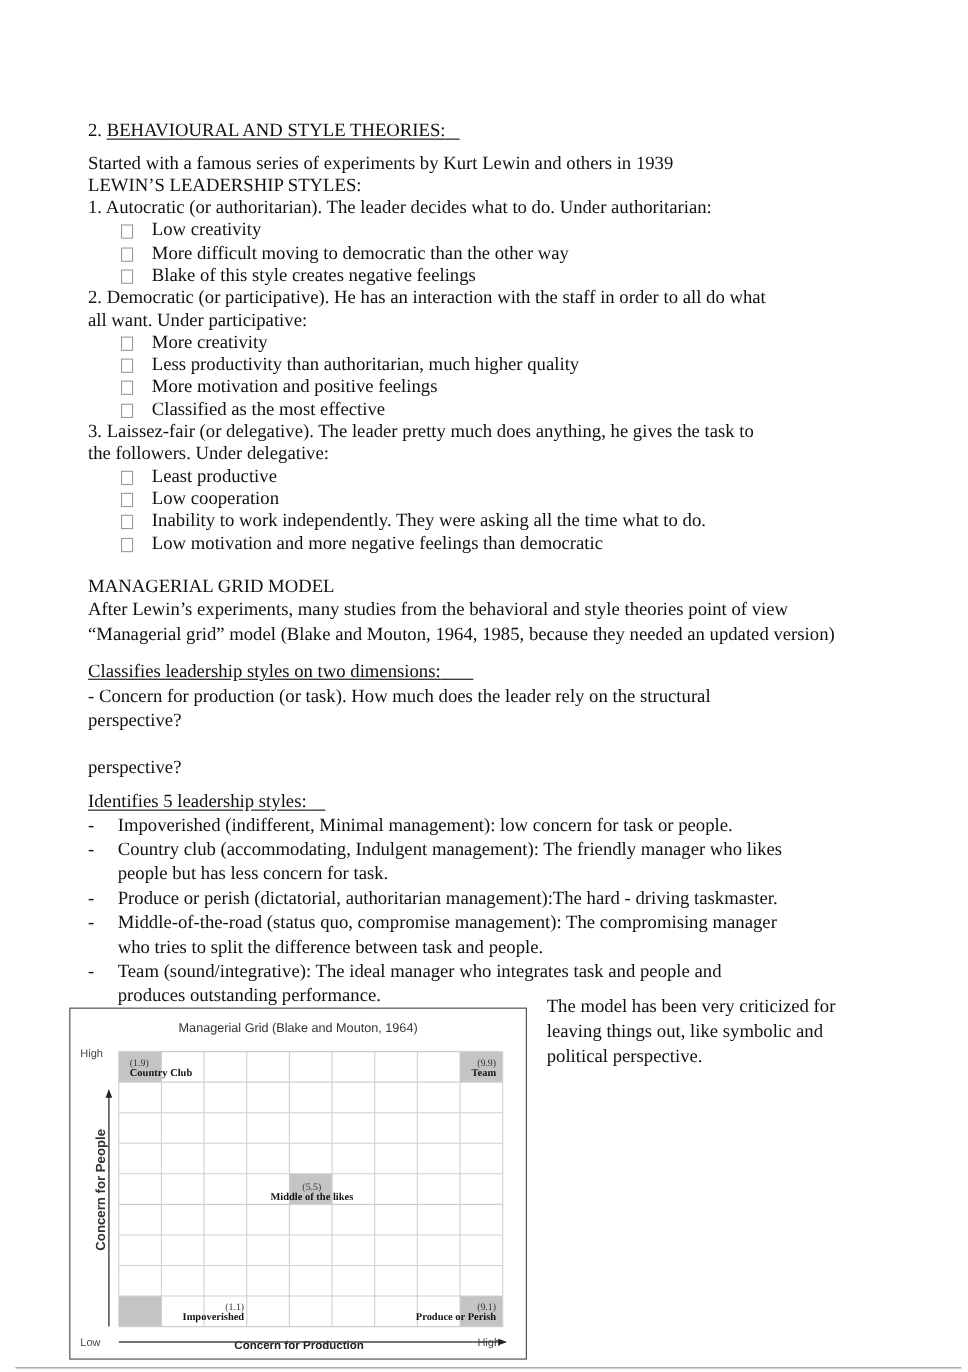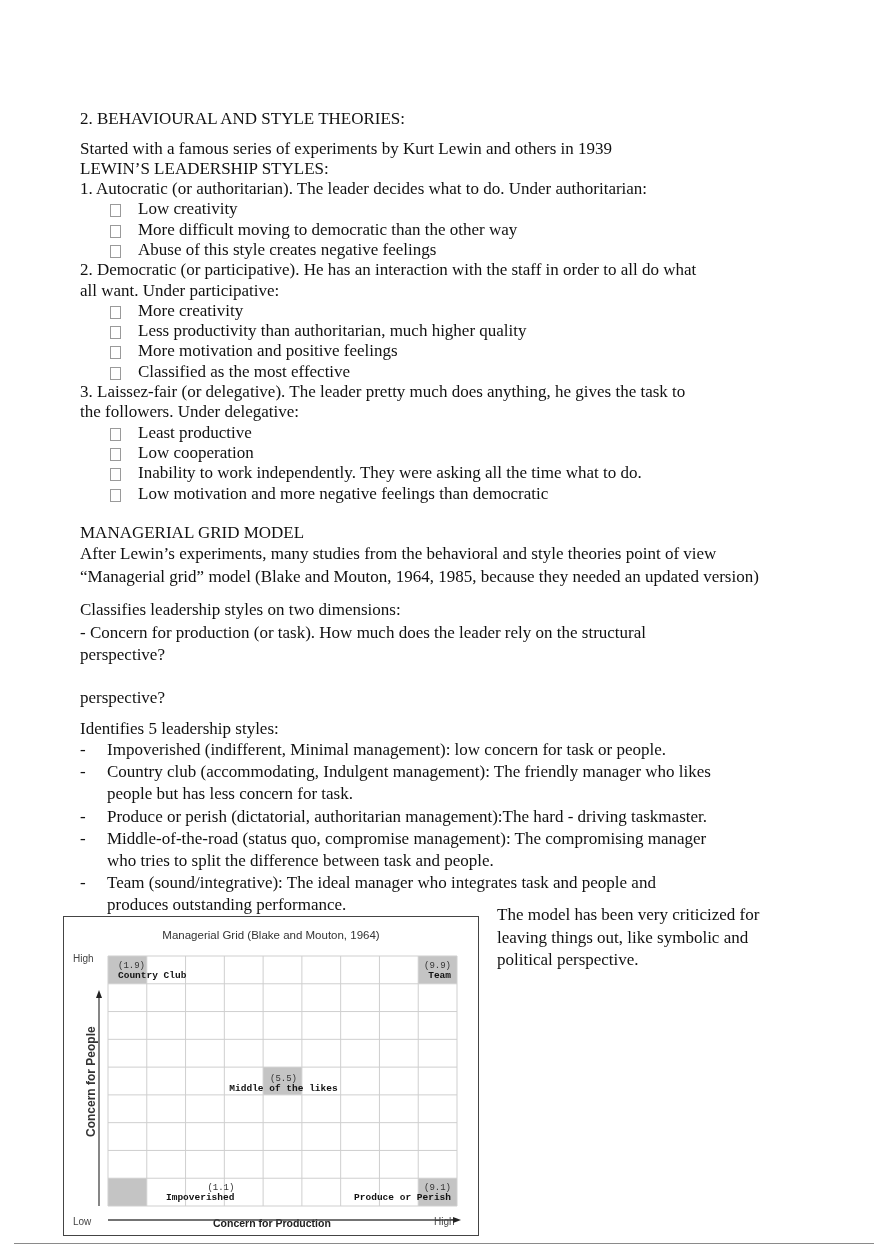--- a/index.html
+++ b/index.html
@@ -1,30 +1,30 @@
 <!DOCTYPE html>
 <html><head>
 <meta charset="utf-8">
 <style>
   html, body { margin:0; padding:0; background:#ffffff; }
   body { width:880px; height:1247px; position:relative; overflow:hidden;
          font-family:"Liberation Serif", "DejaVu Serif", serif; color:#111; }
   .page { position:absolute; left:0; top:0; width:880px; height:1247px; }
   .t { position:absolute; font-size:17px; line-height:20px; white-space:nowrap; }
-  .u { text-underline-offset:2px;text-align:right; }
+  .u { text-decoration:underline; text-underline-offset:2px;text-align:right; }
   .bullet-box { position:absolute; width:9px; height:11px; border:1px solid #9a9a9a; background:#fff; }
   .dash { position:absolute; font-size:17px; line-height:20px; }
   .footer-line { position:absolute; left:14px; top:1243px; width:860px; height:1px; background:#8a8a8a; }
   
   .diagram { position:absolute; left:63px; top:916px; width:416px; height:320px;
              border:1.5px solid #444; background:#fff; box-sizing:border-box; }
   .dg-title { position:absolute; left:0; width:100%; top:12px; text-align:center;
               font-family:"Liberation Sans","DejaVu Sans",sans-serif; font-size:11.5px; color:#333; }
   .dg-lbl { position:absolute; font-family:"Liberation Sans","DejaVu Sans",sans-serif; font-size:10px; color:#444; }
-  .dg-cell-txt { position:absolute; font-family:Liberation Mono, monospace;
+  .dg-cell-txt { position:absolute; font-family:Liberation Serif, serif;
                  font-size:9.5px; line-height:10px; color:#111; white-space:nowrap; }
   .dg-coord { color:#333; font-weight:normal; font-size:9px; }
   .dg-name { font-weight:bold; }
   .ylabel { position:absolute; font-family:"Liberation Sans Narrow","Liberation Sans","DejaVu Sans",sans-serif;
             font-size:12px; font-weight:bold; color:#333; transform:rotate(-90deg); transform-origin:center;
             white-space:nowrap; }
   .xlabel { position:absolute; font-family:"Liberation Sans","DejaVu Sans",sans-serif; font-size:10.5px;
             font-weight:bold; color:#222; white-space:nowrap; }
   .side-note { position:absolute; left:497px; top:904px; width:300px; font-size:17px; line-height:22.5px; }
 </style>
@@ -41,21 +41,21 @@
   <div class="t" style="left:80px; top:139px;">Started with a famous series of experiments by Kurt Lewin and others in 1939</div>
   <div class="t" style="left:80px; top:159px;">LEWIN’S LEADERSHIP STYLES:</div>
 
   <div id="lewin">
       <div class="t" style="left: 80px; top: 179px;">1. Autocratic (or authoritarian). The leader decides what to do.  Under authoritarian:</div>
       <div class="bullet-box" style="left: 110px; top: 204.3px;"></div>
       <div class="t" style="left: 138px; top: 199.3px;">Low creativity</div>
       <div class="bullet-box" style="left: 110px; top: 224.6px;"></div>
       <div class="t" style="left: 138px; top: 219.6px;">More difficult moving to democratic than the other way</div>
       <div class="bullet-box" style="left: 110px; top: 244.9px;"></div>
-      <div class="t" style="left: 138px; top: 239.9px;">Abuse of this style creates negative feelings</div>
+      <div class="t" style="left: 138px; top: 239.9px;">Blake of this style creates negative feelings</div>
       <div class="t" style="left: 80px; top: 260.2px;">2. Democratic (or participative). He has an interaction with the staff in order to all do what</div>
       <div class="t" style="left: 80px; top: 280.5px;">all want.  Under participative:</div>
       <div class="bullet-box" style="left: 110px; top: 305.8px;"></div>
       <div class="t" style="left: 138px; top: 300.8px;">More creativity</div>
       <div class="bullet-box" style="left: 110px; top: 326.1px;"></div>
       <div class="t" style="left: 138px; top: 321.1px;">Less productivity than authoritarian, much higher quality</div>
       <div class="bullet-box" style="left: 110px; top: 346.4px;"></div>
       <div class="t" style="left: 138px; top: 341.4px;">More motivation and positive feelings</div>
       <div class="bullet-box" style="left: 110px; top: 366.7px;"></div>
       <div class="t" style="left: 138px; top: 361.7px;">Classified as the most effective</div>

